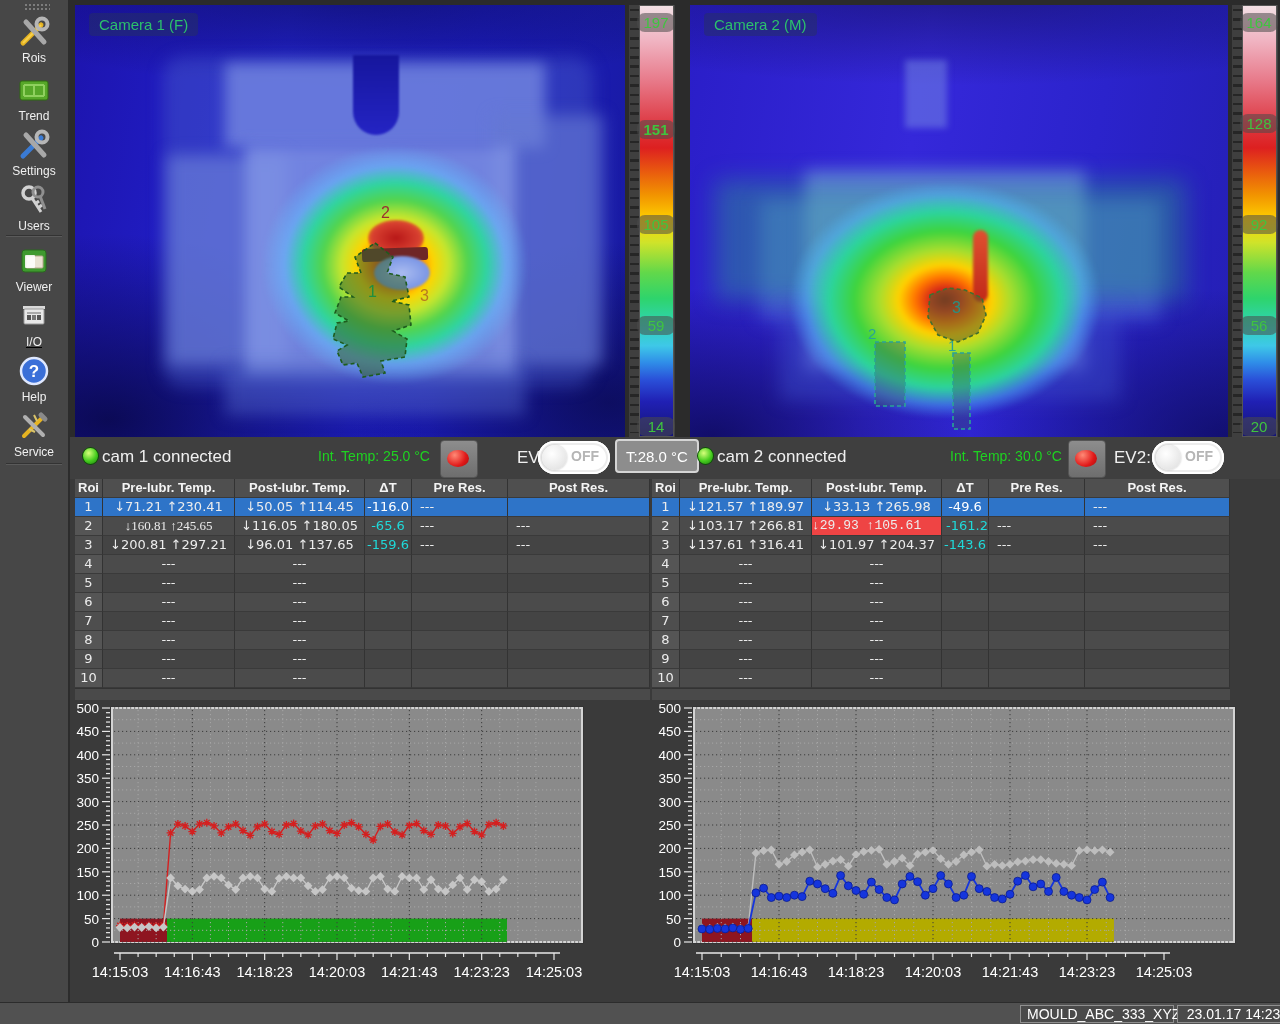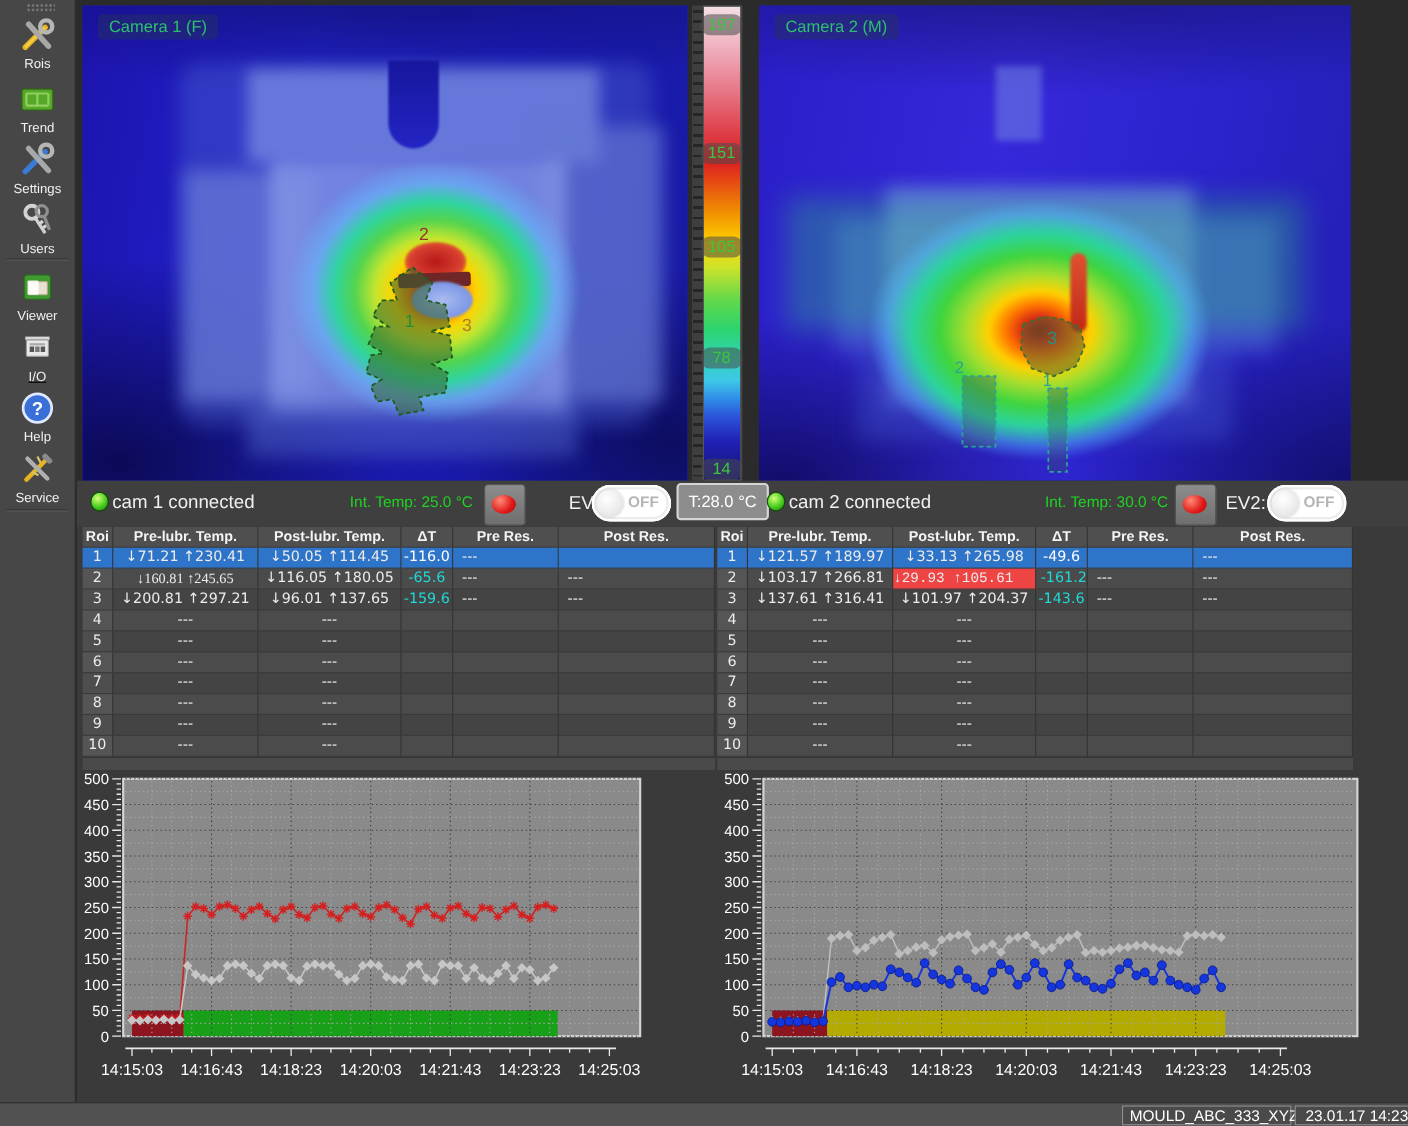--- a/index.html
+++ b/index.html
@@ -154,23 +154,23 @@
         <text x="306" y="213" font-size="16" fill="#993030">2</text>
         <text x="345" y="296" font-size="16" fill="#b87a20">3</text>
       </svg>
       <div class="cam-label">Camera 1 (F)</div>
     </div>
 
     <div class="scale" id="scale1">
       <div class="scale-ticks"></div>
       <div class="scale-grad"></div>
     <div class="scale-chip" style="top: 8px;">197</div>
-        <div class="scale-chip" style="top: 125px;">151</div>
+        <div class="scale-chip" style="top: 115px; font-weight: bold;">151</div>
         <div class="scale-chip" style="top: 210px;">105</div>
-        <div class="scale-chip" style="top: 311px;">78</div>
+        <div class="scale-chip" style="top: 311px;">59</div>
         <div class="scale-chip" style="top: 412px;">14</div>
       </div>
 
     <div class="cam" id="cam2">
       <div class="blob" style="position:absolute;inset:0;
         background:
           radial-gradient(420px 240px at 4% 100%, rgba(10,8,80,.8), transparent 62%),
           radial-gradient(420px 240px at 100% 100%, rgba(12,10,90,.75), transparent 62%),
           radial-gradient(700px 140px at 50% -4%, rgba(8,8,60,.5), transparent 70%),
           linear-gradient(100deg,#2a1ec8,#3528da 40%,#2b23cc 70%,#241fb4);"></div>
@@ -186,20 +186,29 @@
         <path d="M240,290 258,283 275,285 292,293 296,310 288,328 268,337 248,330 238,312 Z" fill="rgba(95,95,45,.55)" stroke="#3f6f2f" stroke-width="1.6" stroke-dasharray="4 3"></path>
         <rect x="185" y="337" width="30" height="64" fill="rgba(60,80,95,.35)" stroke="#2aa396" stroke-width="1.6" stroke-dasharray="4 3"></rect>
         <rect x="263" y="348" width="17" height="76" fill="rgba(60,80,95,.35)" stroke="#2aa396" stroke-width="1.6" stroke-dasharray="4 3"></rect>
         <text x="262" y="308" font-size="16" fill="#2a8f80">3</text>
         <text x="178" y="334" font-size="15" fill="#2aa396">2</text>
         <text x="258" y="346" font-size="15" fill="#2aa396">1</text>
       </svg>
       <div class="cam-label">Camera 2 (M)</div>
     </div>
 
+    <div class="scale" id="scale2">
+      <div class="scale-ticks"></div>
+      <div class="scale-grad"></div>
+    <div class="scale-chip" style="top: 8px;">164</div>
+        <div class="scale-chip" style="top: 109px;">128</div>
+        <div class="scale-chip" style="top: 210px;">92</div>
+        <div class="scale-chip" style="top: 311px;">56</div>
+        <div class="scale-chip" style="top: 412px;">20</div>
+      </div>
   </div>
 
   <div id="statusrow">
     <div class="led" style="left:12px;top:10px;"></div>
     <div class="stat-text" style="left:32px;top:10px;">cam 1 connected</div>
     <div class="int-temp" style="left:248px;top:11px;">Int. Temp: 25.0 °C</div>
     <div class="rec-btn" style="left:370px;top:3px;">
         <div class="rec-dot"></div>
       </div>
     <div class="stat-text" style="left:447px;top:11px;">EV1:</div>

